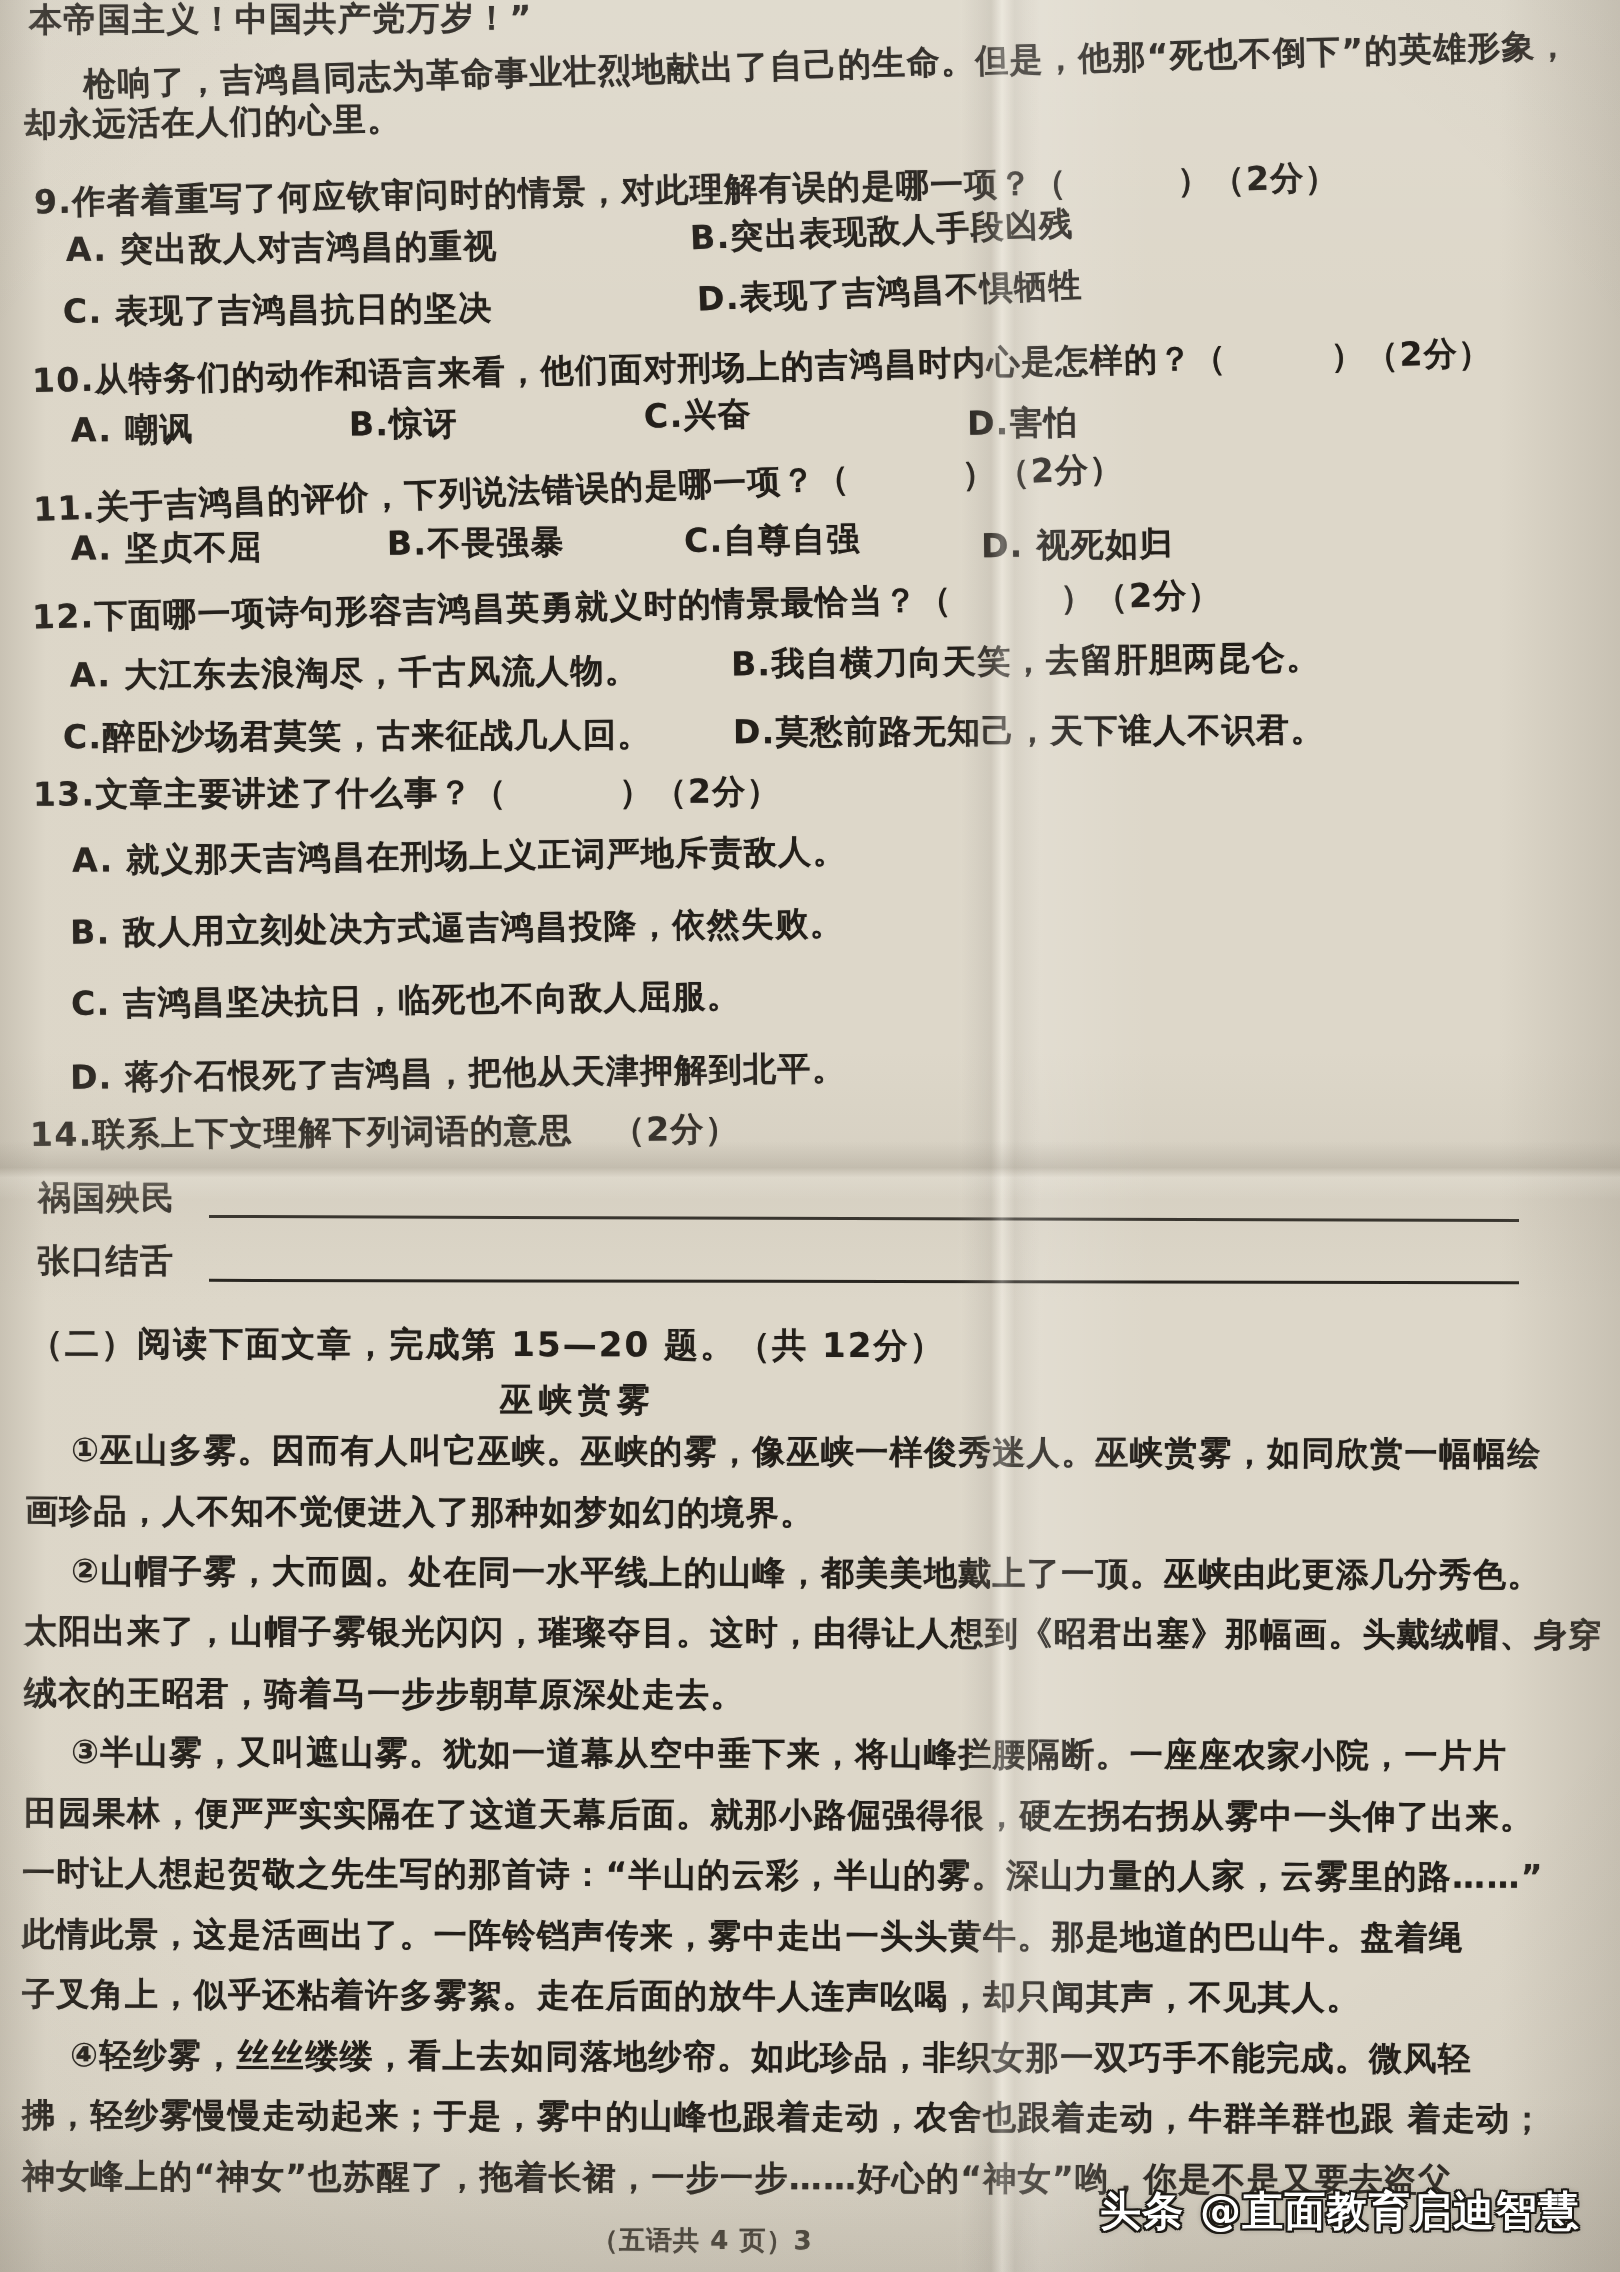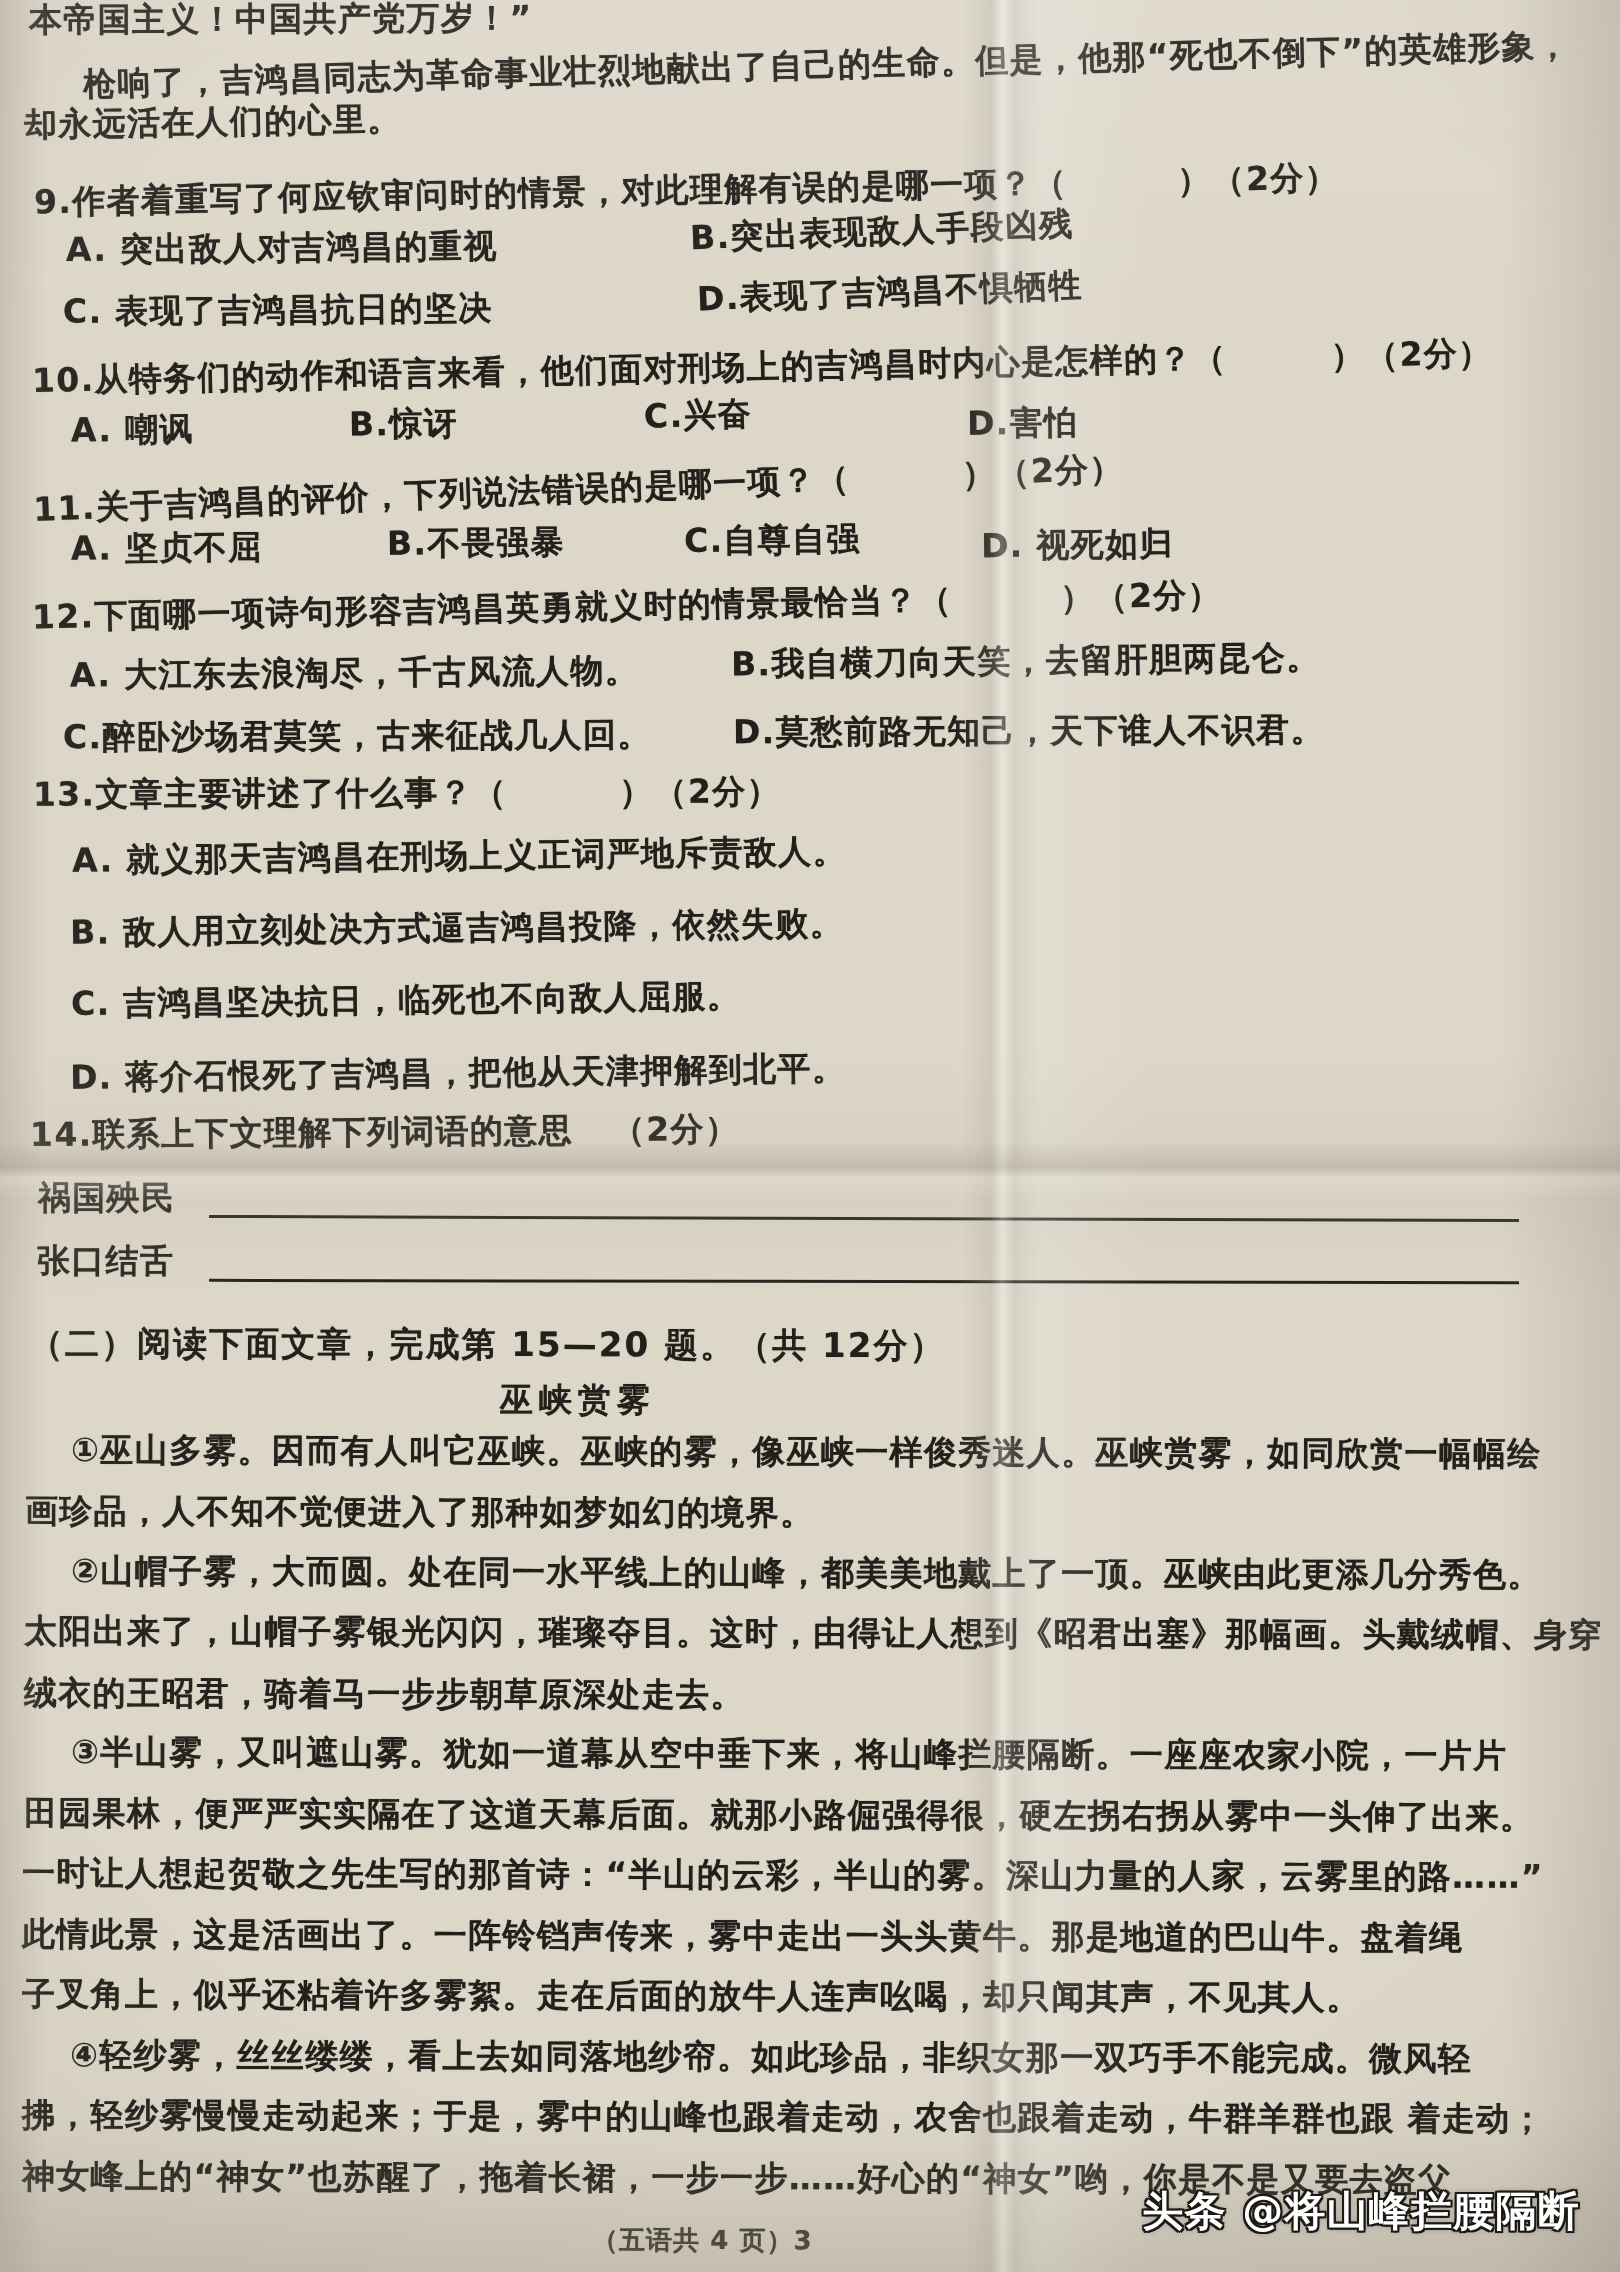--- a/index.html
+++ b/index.html
@@ -286,16 +286,16 @@
 
     <div class="ln footer-line sk-g" style="left:592px; top:2223px;">（五语共 4 页）3</div>
 
   </div>
 
   <div class="paper-tone"></div>
   <div class="fold-crease"></div>
   <div class="fold-horizontal"></div>
   <div class="vignette"></div>
 
-  <div class="watermark">头条 @将山峰拦腰隔断</div>
+  <div class="watermark">头条 @直面教育启迪智慧</div>
 
 </div>
 
 
 </body></html>

